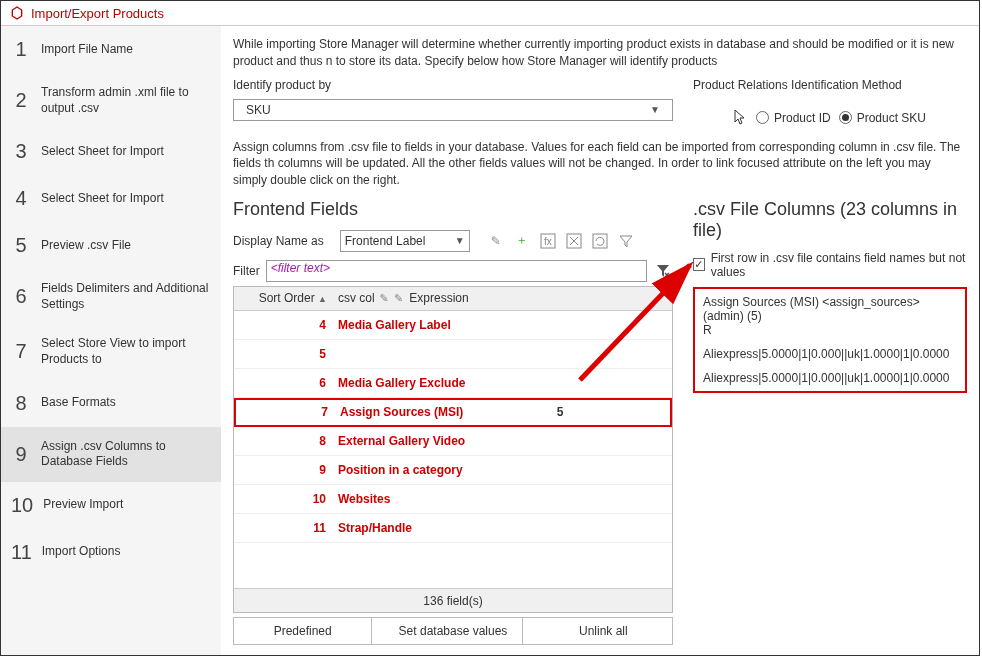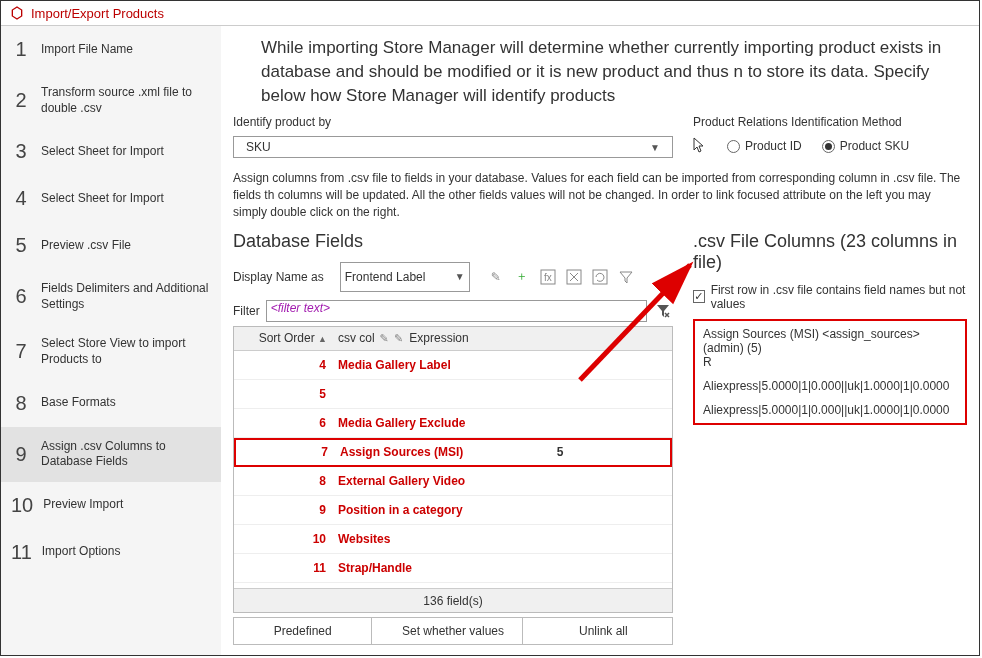--- a/index.html
+++ b/index.html
@@ -8,38 +8,38 @@
 .titlebar { display: flex; align-items: center; gap: 6px; padding: 4px 8px; border-bottom: 1px solid #ccc; }
 .titlebar svg { width: 16px; height: 16px; }
 .titlebar-title { color: #b00; font-size: 13px; }
 .body { display: flex; flex: 1; overflow: hidden; }
 .sidebar { width: 220px; background: #f5f5f5; display: flex; flex-direction: column; }
 .step { display: flex; align-items: center; gap: 10px; padding: 12px 10px; cursor: pointer; }
 .step.active { background: #e2e2e2; }
 .step-num { font-size: 20px; font-weight: 300; color: #444; min-width: 20px; text-align: center; }
 .step-label { font-size: 12px; color: #333; line-height: 1.3; }
 .main { flex: 1; padding: 10px 12px; overflow: hidden; display: flex; flex-direction: column; }
-.intro { font-size: 17px; color: #333; line-height: 1.4; margin-bottom: 8px; margin-left: 28px; }
+.intro { font-size: 12px; color: #333; line-height: 1.4; margin-bottom: 8px; }
 .label-text { font-size: 12px; color: #333; margin-bottom: 7px; }
 .row-ident { display: flex; gap: 20px; align-items: flex-start; margin-bottom: 6px; }
 .ident-left { flex: 0 0 440px; }
 .ident-right { flex: 1; }
 .select { width: 100%; height: 22px; border: 1px solid #999; background: #fff; padding: 0 12px; display: flex; align-items: center; justify-content: space-between; }
 .select-arrow { font-size: 10px; color: #555; }
-.radio-row { display: flex; gap: 20px; margin-top: 8px; align-items: center; }
+.radio-row { display: flex; gap: 8px; margin-top: 17px; align-items: center; justify-content: center; }
 .radio { display: flex; align-items: center; gap: 5px; }
 .radio-circle { width: 13px; height: 13px; border: 1px solid #666; border-radius: 50%; display: flex; align-items: center; justify-content: center; }
 .radio-dot { width: 7px; height: 7px; background: #333; border-radius: 50%; }
 .assign-note { font-size: 12px; color: #333; line-height: 1.4; margin: 6px 0 10px; }
 .columns-row { display: flex; gap: 20px; flex: 1; min-height: 0; }
 .left-col { flex: 0 0 440px; display: flex; flex-direction: column; }
 .right-col { flex: 1; display: flex; flex-direction: column; }
 .section-title { font-size: 18px; font-weight: 400; color: #333; margin-bottom: 10px; }
 .display-row { display: flex; align-items: center; gap: 16px; margin-bottom: 8px; }
-.display-select { width: 130px; height: 30px; border: 1px solid #999; padding: 0 4px; display: flex; align-items: center; justify-content: space-between; }
+.display-select { width: 130px; height: 22px; border: 1px solid #999; padding: 0 4px; display: flex; align-items: center; justify-content: space-between; }
 .toolbar-icons { display: flex; gap: 6px; align-items: center; }
 .icon-btn { width: 20px; height: 20px; display: flex; align-items: center; justify-content: center; color: #888; cursor: pointer; }
 .icon-btn.green { color: #3a3; }
 .filter-row { display: flex; align-items: center; gap: 6px; margin-bottom: 4px; }
 .filter-input { flex: 1; height: 22px; border: 1px solid #999; padding: 0 4px; color: #a21caf; font-style: italic; }
 .grid { border: 1px solid #bbb; flex: 1; display: flex; flex-direction: column; background: #fff; min-height: 0; }
 .grid-header { display: flex; background: #f0f0f0; border-bottom: 1px solid #ccc; height: 24px; align-items: center; font-size: 12px; }
 .gh-sort { width: 100px; text-align: right; padding-right: 8px; }
 .gh-fields { flex: 1; padding-left: 4px; }
 .gh-csv { width: 60px; text-align: center; }
@@ -77,21 +77,21 @@
     <span class="titlebar-title">Import/Export Products</span>
   </div>
   <div class="body">
     <div class="sidebar">
       <div class="step">
           <span class="step-num">1</span>
           <span class="step-label">Import File Name</span>
         </div>
       <div class="step">
           <span class="step-num">2</span>
-          <span class="step-label">Transform source .xml file to double .csv</span>
+          <span class="step-label">Transform admin .xml file to output .csv</span>
         </div>
       <div class="step">
           <span class="step-num">3</span>
           <span class="step-label">Select Sheet for Import</span>
         </div>
       <div class="step">
           <span class="step-num">4</span>
           <span class="step-label">Select Sheet for Import</span>
         </div>
       <div class="step">
@@ -148,21 +148,21 @@
                   <span class="radio-dot"></span>
                 </span>
               <span>Product SKU</span>
             </div>
           </div>
         </div>
       </div>
       <div class="assign-note">Assign columns from .csv file to fields in your database. Values for each field can be imported from corresponding column in .csv file. The fields th columns will be updated. All the other fields values will not be changed. In order to link focused attribute on the left you may simply double click on the right.</div>
       <div class="columns-row">
         <div class="left-col">
-          <div class="section-title">Database Fields</div>
+          <div class="section-title">Frontend Fields</div>
           <div class="display-row">
             <span>Display Name as</span>
             <div class="display-select">
               <span>Frontend Label</span>
               <span class="select-arrow">▼</span>
             </div>
             <div class="toolbar-icons">
               <span class="icon-btn">✎</span>
               <span class="icon-btn green">＋</span>
               <span class="icon-btn">
@@ -252,21 +252,21 @@
                   <div class="gr-sort">11</div>
                   <div class="gr-fields">Strap/Handle</div>
                   <div class="gr-csv"></div>
                   <div class="gr-expr"></div>
                 </div>
               </div>
             <div class="grid-footer">136 field(s)</div>
           </div>
           <div class="btns-row">
             <div class="btn">Predefined</div>
-            <div class="btn">Set whether values</div>
+            <div class="btn">Set database values</div>
             <div class="btn">Unlink all</div>
           </div>
         </div>
         <div class="right-col">
           <div class="section-title">.csv File Columns (23 columns in file)</div>
           <div class="check-row">
             <span class="checkbox">✓</span>
             <span>First row in .csv file contains field names but not values</span>
           </div>
           <div class="csv-box">

